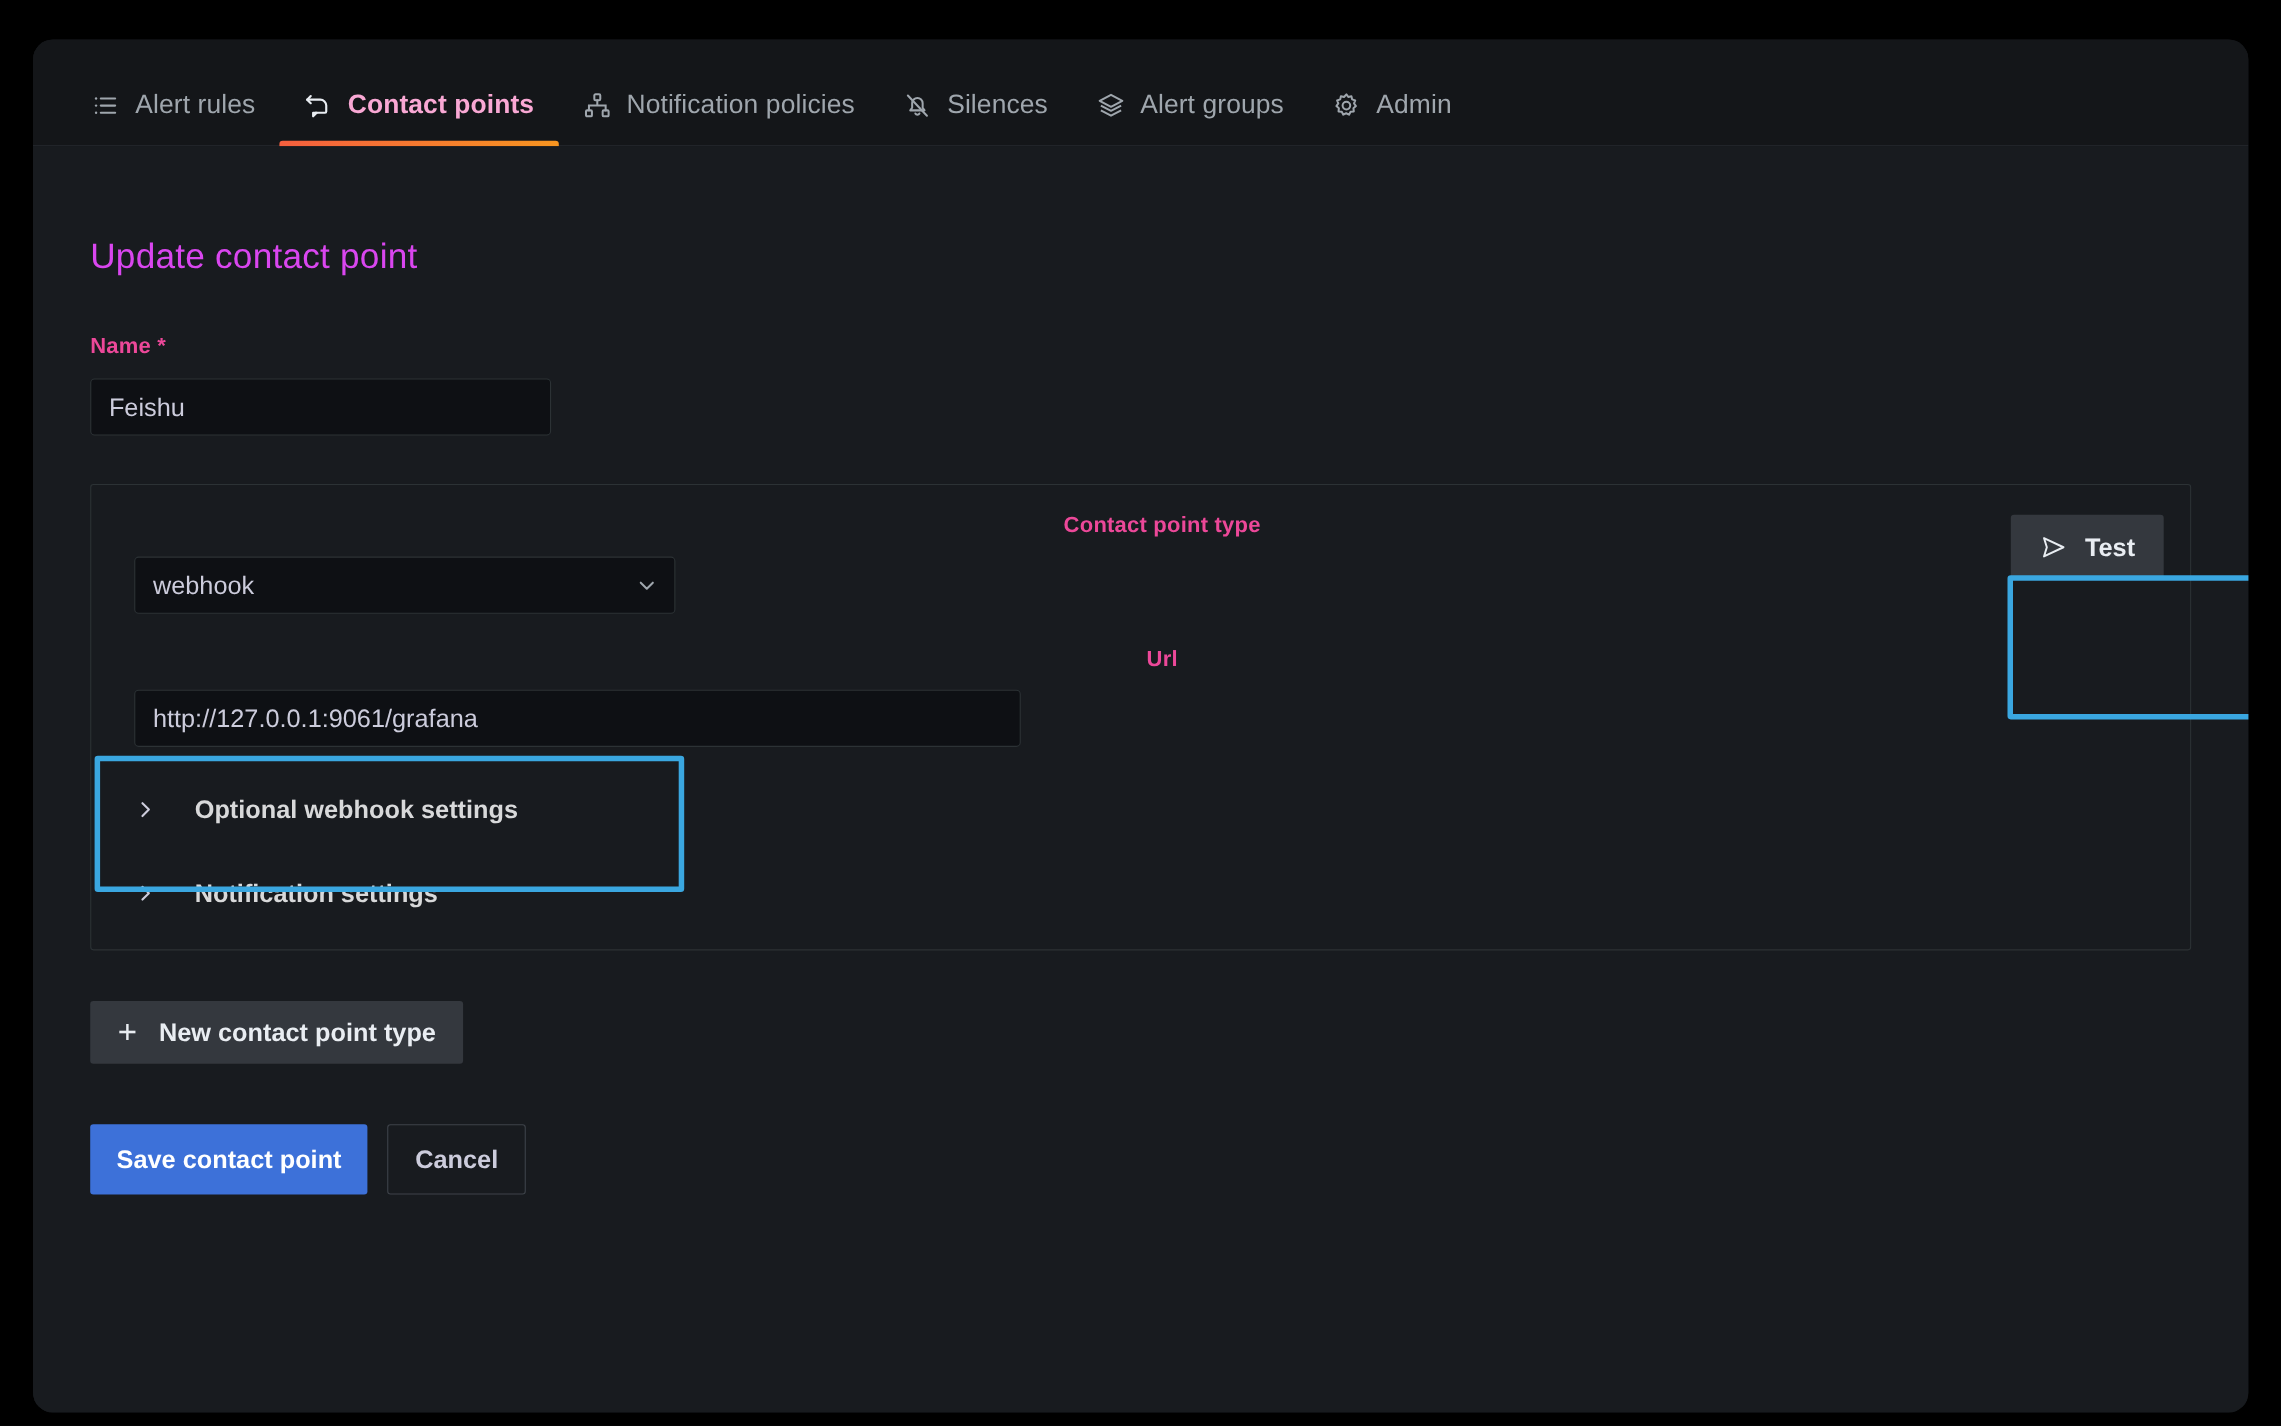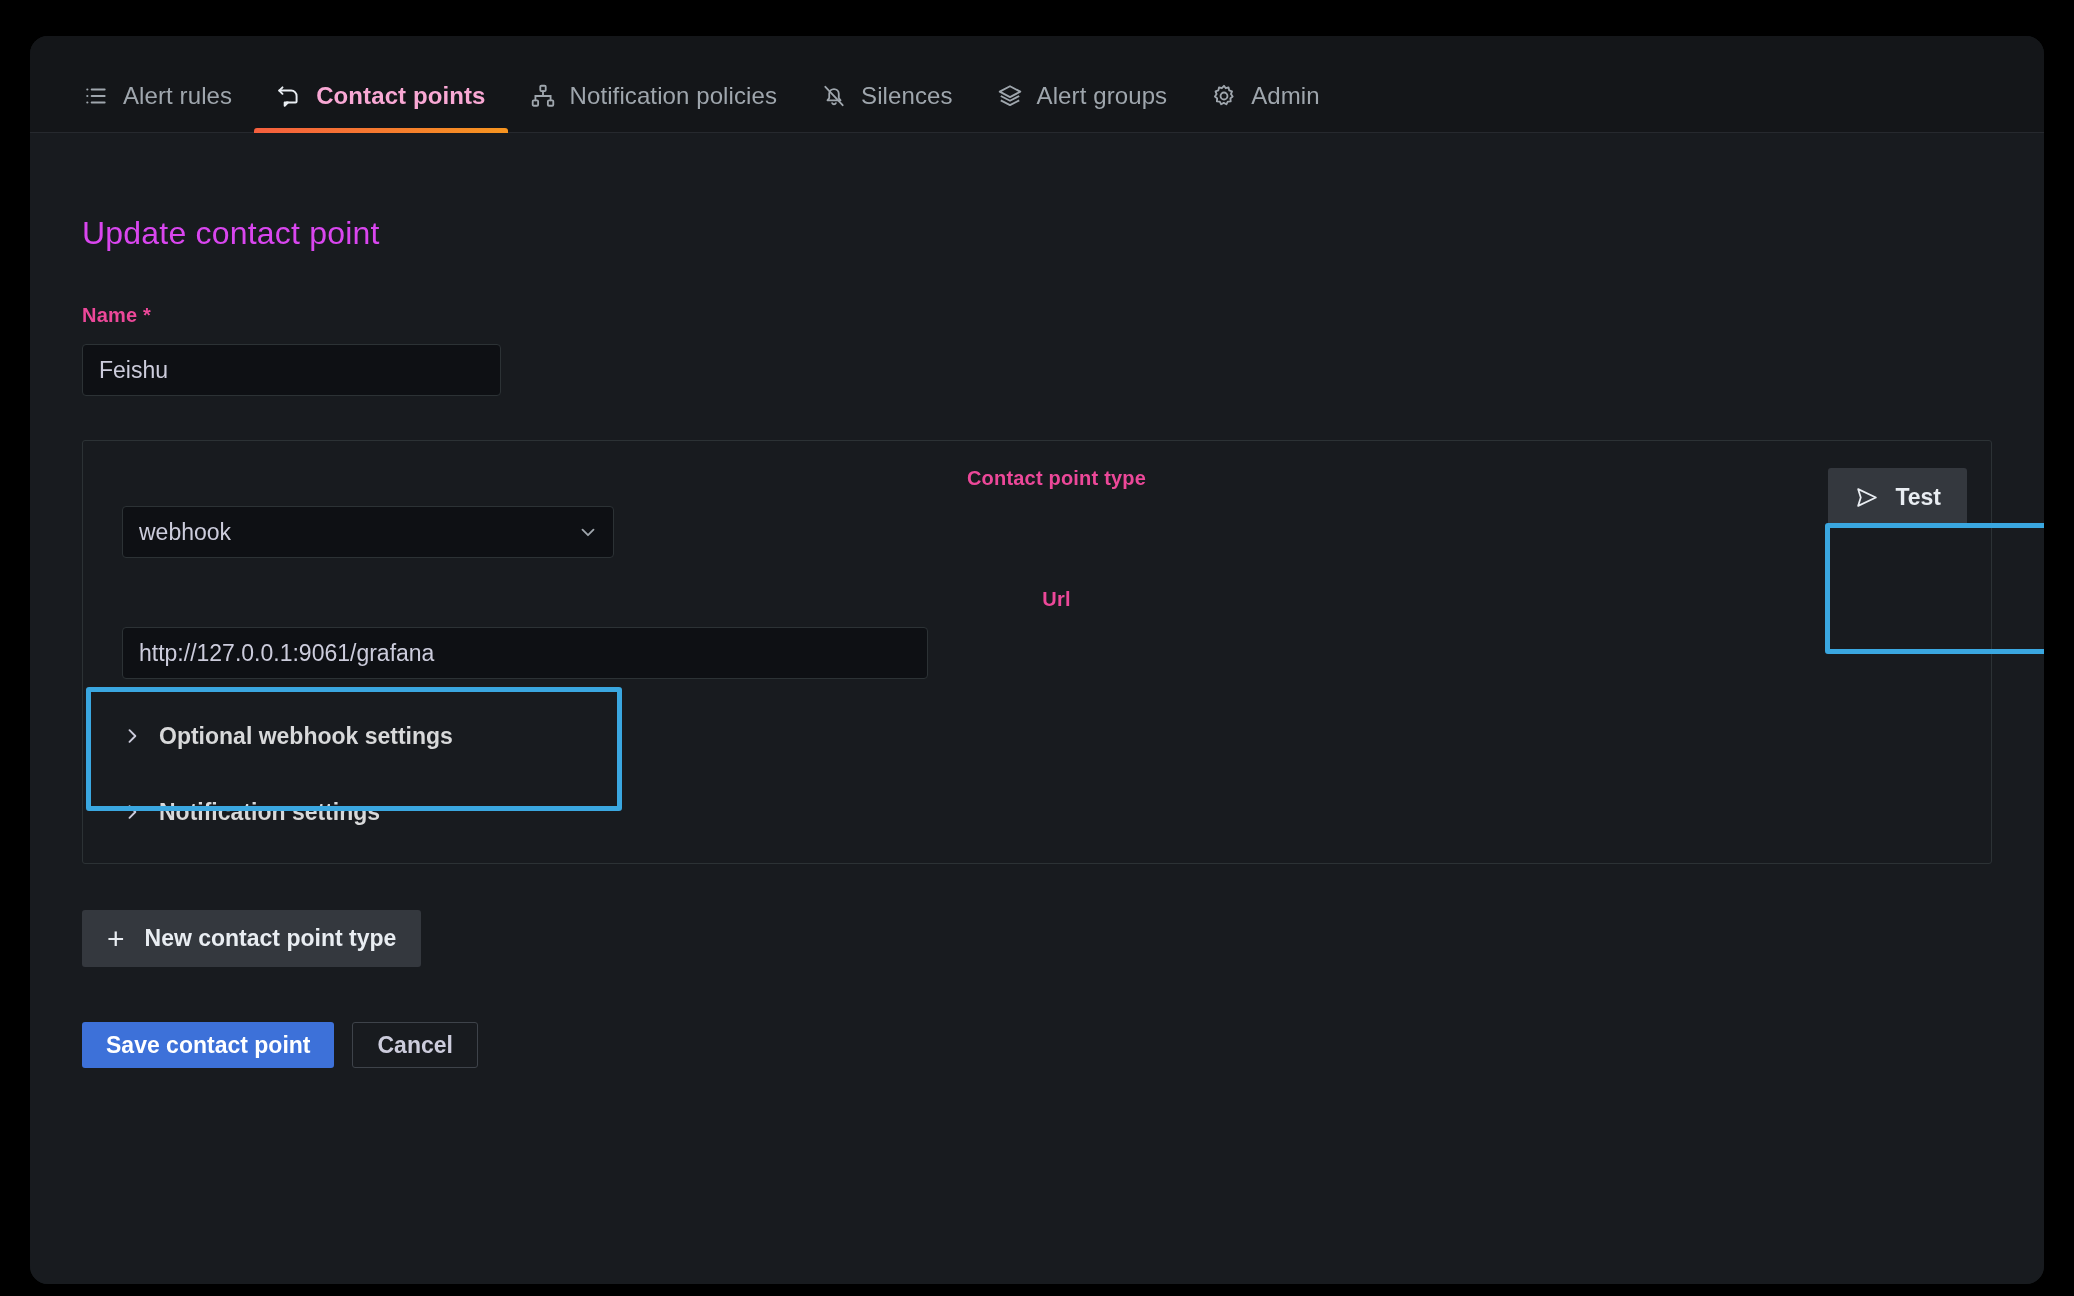--- a/index.html
+++ b/index.html
@@ -124,21 +124,21 @@
     padding-right: 14px;
   }
   #type-select .chev { color: #9fa6ad; display: flex; align-items: center; }
 
   #url-row { margin-top: 30px; }
   #url-field { margin-top: 16px; width: 806px; }
 
   .collapse-row {
     display: flex;
     align-items: center;
-    gap: 17px;
+    gap: 35px;
     color: #d8d9da;
     font-size: 23px;
     font-weight: bold;
     cursor: pointer;
     height: 42px;
   }
   #opt-webhook { margin-top: 36px; }
   #notif-settings { margin-top: 34px; }
   .chev-right { color: #ccccdc; display: flex; align-items: center; }
 
@@ -195,21 +195,21 @@
   #actions {
     margin-top: 55px;
     display: flex;
     gap: 18px;
     align-items: center;
   }
   .btn {
     border-radius: 3px;
     font-size: 23px;
     font-weight: bold;
-    height: 46px;
+    height: 64px;
     padding: 0 24px;
     cursor: pointer;
     font-family: "Liberation Sans", sans-serif;
     display: inline-flex;
     align-items: center;
   }
   #save-btn { background: #3d71d9; color: #ffffff; border: none; }
   #cancel-btn { background: transparent; color: #ccccdc; border: 1px solid #3e434a; }
 
   

